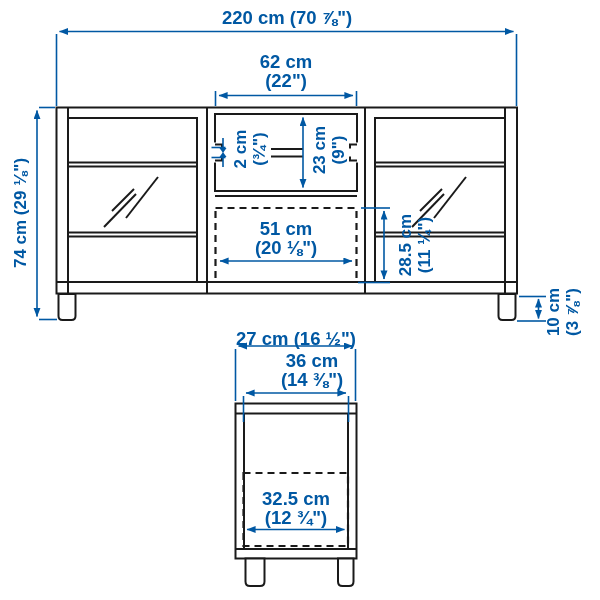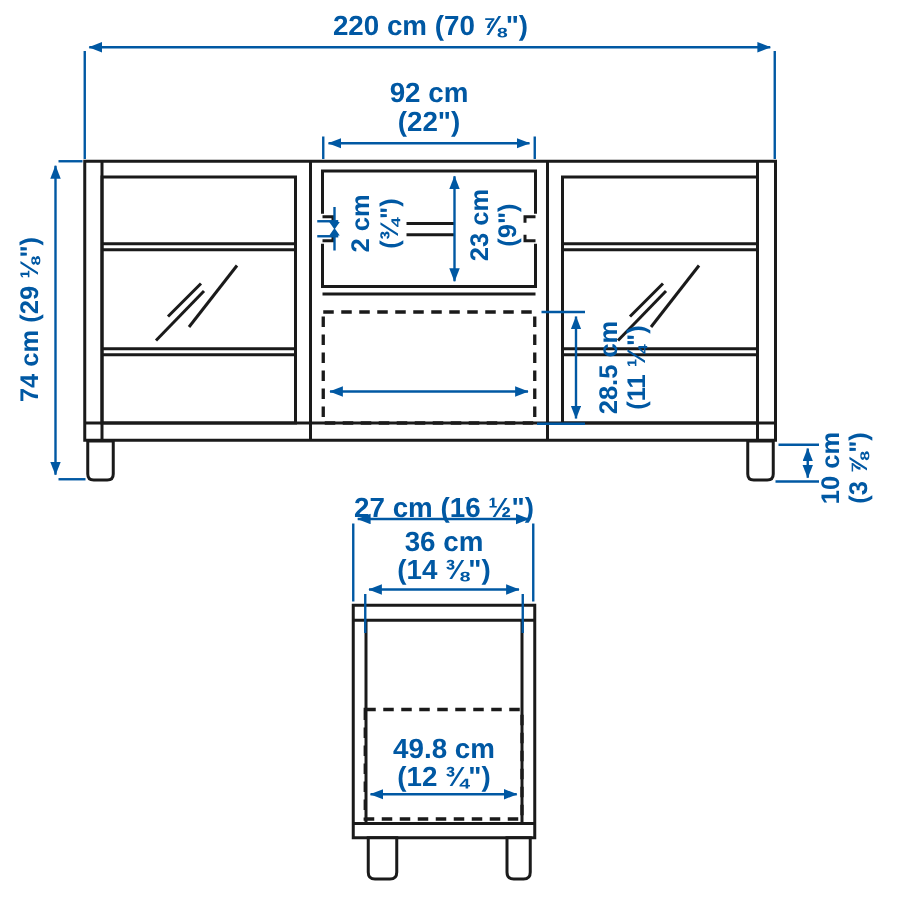--- a/index.html
+++ b/index.html
@@ -145,52 +145,56 @@
     </g>
     <g>
       <line x1="247" y1="529.5" x2="344.5" y2="529.5" marker-start="url(#ah)" marker-end="url(#ah)"></line>
     </g>
   </g>
 </svg>
 
 <div class="lbl" style="left:287px;top:17px"><span>220 cm</span> <span>(70 ⅞")</span></div>
 
 <div class="lbl" style="left:286px;top:71px">
-  <div>92 cm</div>
+  <div>62 cm</div>
   <div>(22")</div>
 </div>
 
 <div class="lbl rot" style="left:250px;top:149px">
   <div>2 cm</div>
   <div>(¾")</div>
 </div>
 
 <div class="lbl rot" style="left:329px;top:150px">
   <div>23 cm</div>
   <div>(9")</div>
 </div>
 
+<div class="lbl" style="left:286px;top:238px">
+  <div>51 cm</div>
+  <div>(20 ⅛")</div>
+</div>
 
 <div class="lbl rot" style="left:415px;top:245px">
   <div>28.5 cm</div>
   <div>(11 ¼")</div>
 </div>
 
 <div class="lbl rot" style="left:20px;top:213px"><span>74 cm</span> <span>(29 ⅛")</span></div>
 
 <div class="lbl rot" style="left:563px;top:312px">
   <div>10 cm</div>
   <div>(3 ⅞")</div>
 </div>
 
 <div class="lbl" style="left:296px;top:338px"><span>27 cm</span> <span>(16 ½")</span></div>
 
-<div class="lbl" style="left:296px;top:370px">
+<div class="lbl" style="left:312px;top:370px">
   <div>36 cm</div>
   <div>(14 ⅜")</div>
 </div>
 
 <div class="lbl" style="left:296px;top:508px">
-  <div>49.8 cm</div>
+  <div>32.5 cm</div>
   <div>(12 ¾")</div>
 </div>
 
 </div>
 
 </body></html>

